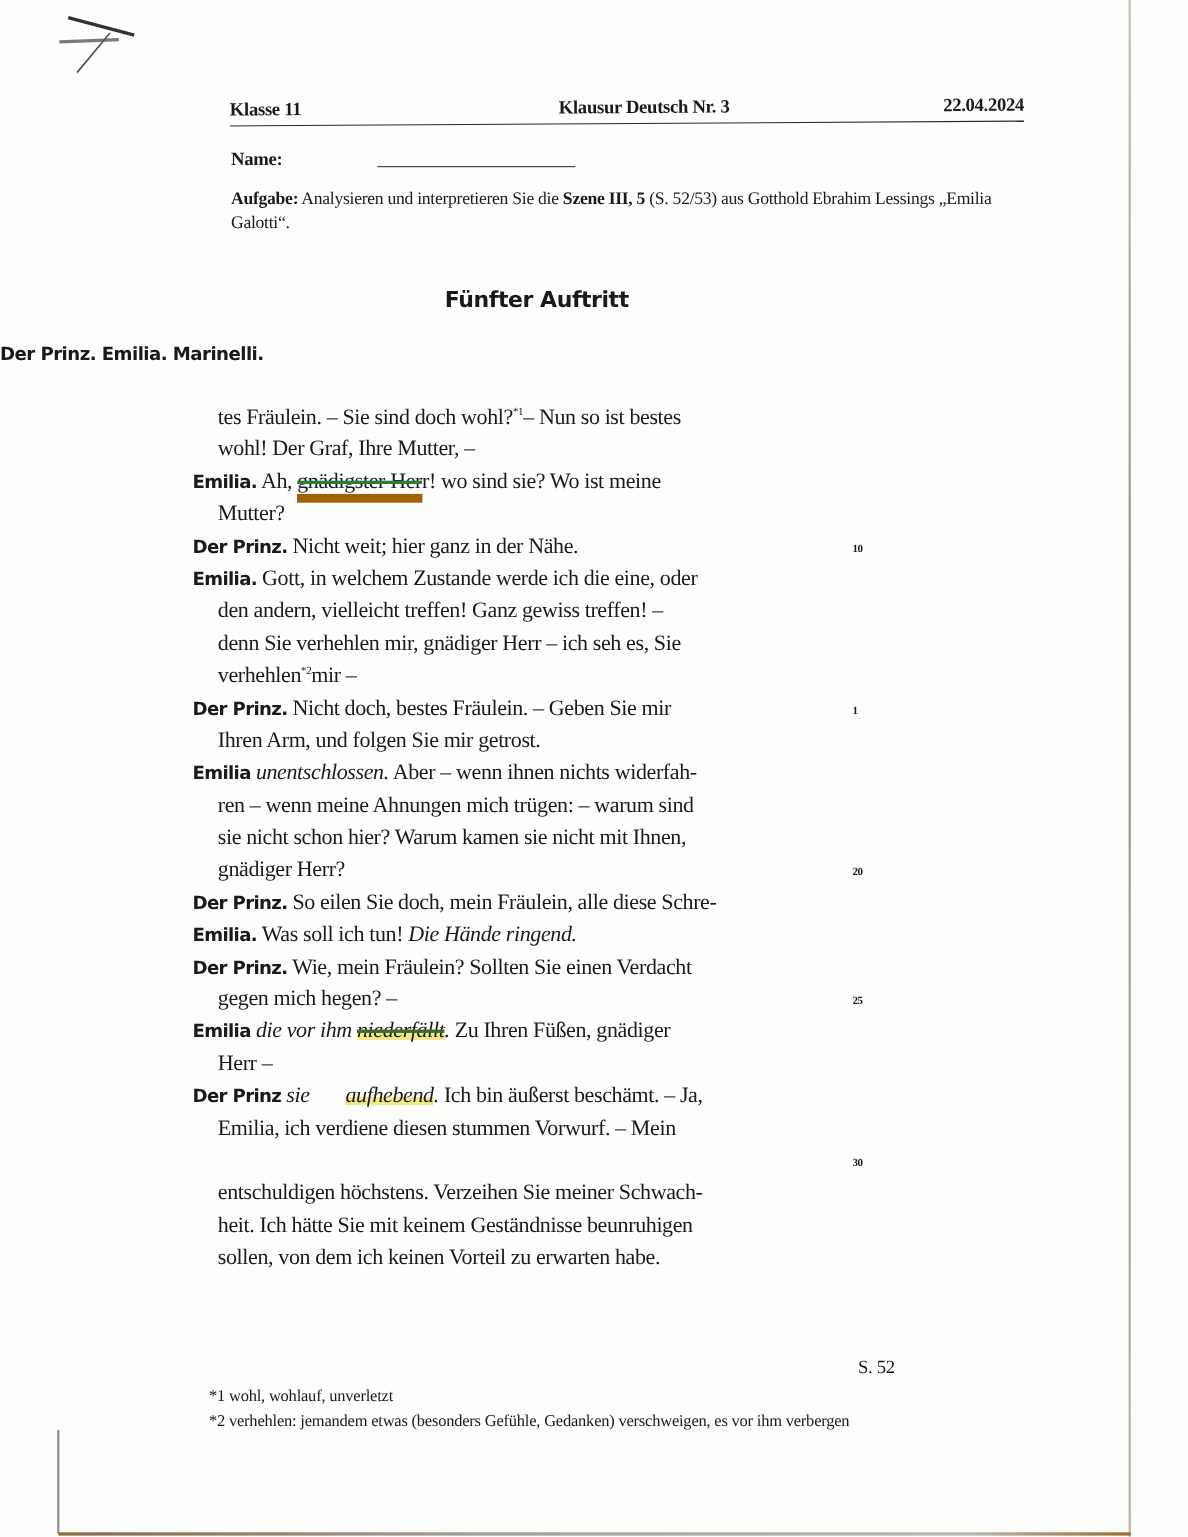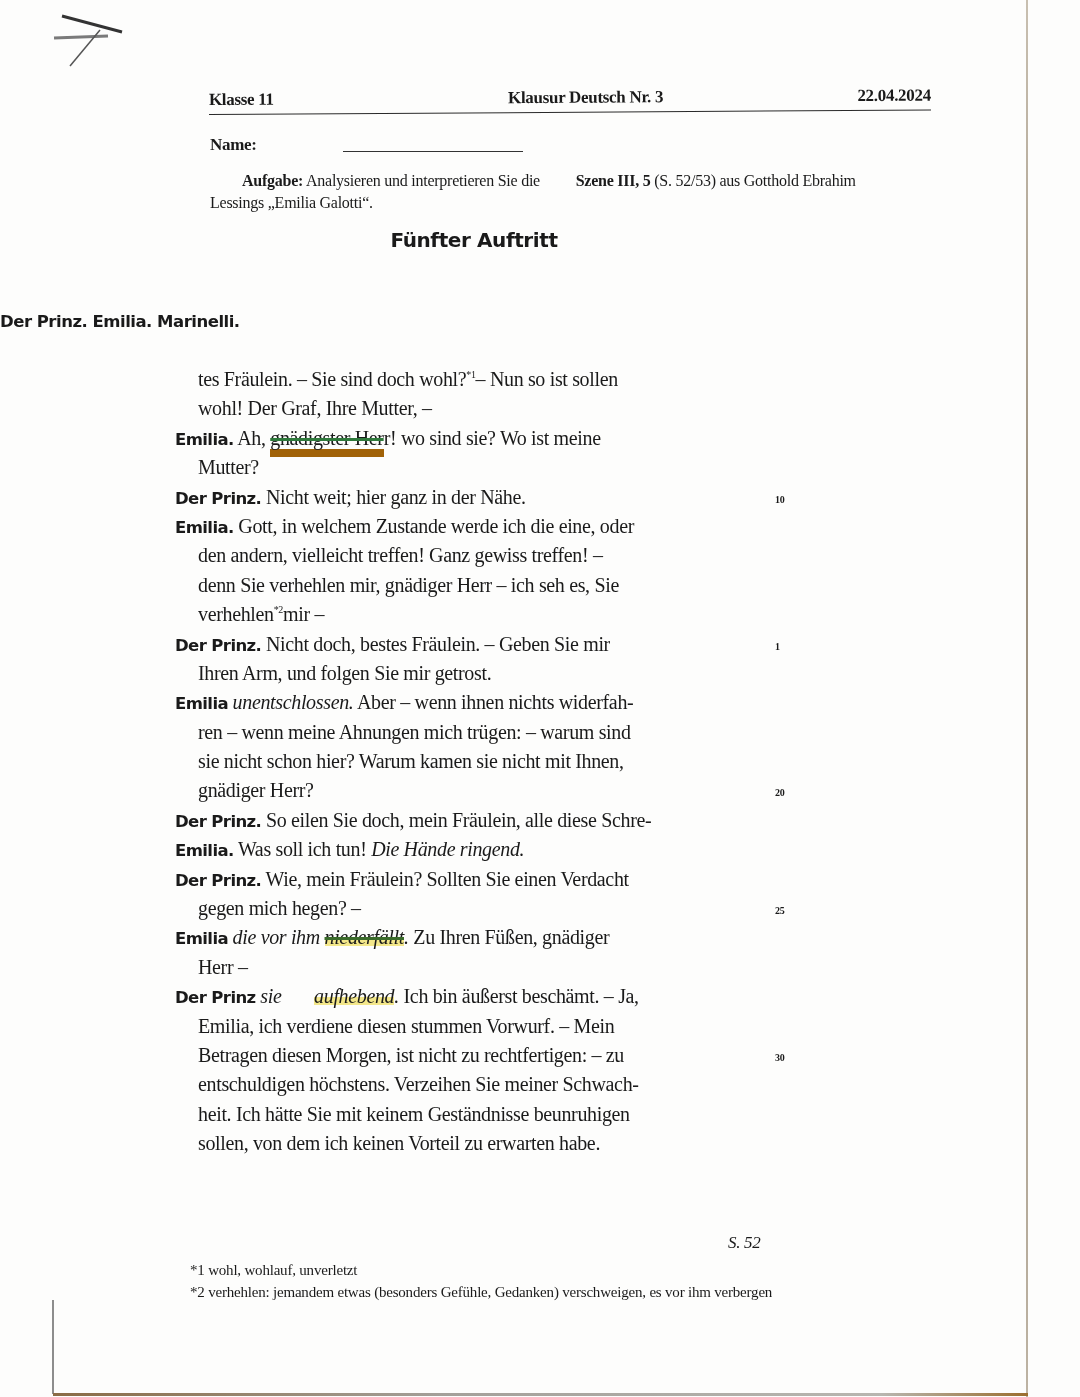--- a/index.html
+++ b/index.html
@@ -41,26 +41,26 @@
     }
     .name-line {
       display: inline-block; width: 180px; height: 1px; border-bottom: 1.3px solid #333;
       margin-left: 86px; position: relative; top: -3px;
     }
 
     .task {
       position: absolute; left: 210px; top: 170px; width: 700px;
       font-size: 16px; line-height: 22px; letter-spacing: -0.25px;
     }
-    .task b { font-weight: bold; margin-left: 32px; }
+    .task b { font-weight: bold; }
 
     .scene-title {
-      position: absolute; left: 0; width: 940px; top: 228px; text-align: center;
+      position: absolute; left: 0; width: 940px; top: 260px; text-align: center;
       font-family: "DejaVu Sans", sans-serif; font-weight: bold; font-size: 20px;
-      padding-left: 0; letter-spacing: -0.4px;
+      padding-left: 14px; letter-spacing: -0.4px;
     }
     .scene-title span { position: relative; left: 4px; }
     .cast {
       position: absolute; left: 0; width: 940px; top: 312px; text-align: left;
       font-family: "DejaVu Sans", sans-serif; font-weight: bold; font-size: 16.5px;
       letter-spacing: -0.5px;
     }
 
     .play {
       position: absolute; left: 175px; top: 365px; width: 620px;
@@ -84,22 +84,22 @@
       border-bottom: 8px solid #a16207;
     }
     .mark-yellow { background: linear-gradient(transparent 55%, #f3e78a 55%, #f3e78a 90%, transparent 90%); margin-left: 28px; }
     .mark-yellow-strike {
       background: linear-gradient(transparent 55%, #f3e78a 55%, #f3e78a 90%, transparent 90%);
       text-decoration: line-through; text-decoration-color: #3a6b2a; text-decoration-thickness: 2.5px;
     }
     sup.fn { font-size: 10px; vertical-align: super; line-height: 0; }
 
     .page-num {
-      position: absolute; left: 728px; top: 1233px;
-      font-size: 17px; letter-spacing: -0.3px; font-style: italic;
+      position: absolute; left: 780px; top: 1233px;
+      font-size: 17px; letter-spacing: -0.3px;
     }
     .footnotes {
       position: absolute; left: 190px; top: 1259px; width: 800px;
       font-size: 15px; line-height: 22px; letter-spacing: -0.2px;
     }
   </style>
 </head>
 <body>
 
 <div class="page-edge-right"></div>
@@ -124,21 +124,21 @@
 </div>
 
 <div class="task">
   <b>Aufgabe:</b><span> Analysieren und interpretieren Sie die </span><b>Szene III, 5</b><span> (S. 52/53) aus Gotthold Ebrahim Lessings „Emilia Galotti“.</span>
 </div>
 
 <div class="scene-title"><span>Fünfter Auftritt</span></div>
 <div class="cast">Der Prinz. Emilia. Marinelli.</div>
 
 <div class="play" id="play">
-    <div class="line indent"><span>tes Fräulein. – Sie sind doch wohl?</span><sup class="fn">*1</sup><span>– Nun so ist sollen</span></div>
+    <div class="line indent"><span>tes Fräulein. – Sie sind doch wohl?</span><sup class="fn">*1</sup><span>– Nun so ist bestes</span></div>
     <div class="line indent"><span>wohl! Der Graf, Ihre Mutter, –</span></div>
     <div class="line"><span class="speaker">Emilia.</span><span> Ah, </span><span class="mark-green-strike">gnädigster Her</span><span>r! wo sind sie? Wo ist meine</span></div>
     <div class="line indent"><span>Mutter?</span></div>
     <div class="line"><span class="speaker">Der Prinz.</span><span> Nicht weit; hier ganz in der Nähe.</span><span class="lineno">10</span></div>
     <div class="line"><span class="speaker">Emilia.</span><span> Gott, in welchem Zustande werde ich die eine, oder</span></div>
     <div class="line indent"><span>den andern, vielleicht treffen! Ganz gewiss treffen! –</span></div>
     <div class="line indent"><span>denn Sie verhehlen mir, gnädiger Herr – ich seh es, Sie</span></div>
     <div class="line indent"><span>verhehlen</span><sup class="fn">*2</sup><span>mir –</span></div>
     <div class="line"><span class="speaker">Der Prinz.</span><span> Nicht doch, bestes Fräulein. – Geben Sie mir</span><span class="lineno">1</span></div>
     <div class="line indent"><span>Ihren Arm, und folgen Sie mir getrost.</span></div>
@@ -147,21 +147,21 @@
     <div class="line indent"><span>sie nicht schon hier? Warum kamen sie nicht mit Ihnen,</span></div>
     <div class="line indent"><span>gnädiger Herr?</span><span class="lineno">20</span></div>
     <div class="line"><span class="speaker">Der Prinz.</span><span> So eilen Sie doch, mein Fräulein, alle diese Schre-</span></div>
     <div class="line"><span class="speaker">Emilia.</span><span> Was soll ich tun! </span><span class="stage">Die Hände ringend.</span></div>
     <div class="line"><span class="speaker">Der Prinz.</span><span> Wie, mein Fräulein? Sollten Sie einen Verdacht</span></div>
     <div class="line indent"><span>gegen mich hegen? –</span><span class="lineno">25</span></div>
     <div class="line"><span class="speaker">Emilia</span><span class="stage"> die vor ihm </span><span class="stage mark-yellow-strike">niederfällt</span><span class="stage">.</span><span> Zu Ihren Füßen, gnädiger</span></div>
     <div class="line indent"><span>Herr –</span></div>
     <div class="line"><span class="speaker">Der Prinz</span><span class="stage"> sie </span><span class="stage mark-yellow">aufhebend</span><span class="stage">.</span><span> Ich bin äußerst beschämt. – Ja,</span></div>
     <div class="line indent"><span>Emilia, ich verdiene diesen stummen Vorwurf. – Mein</span></div>
-    <div class="line indent"><span>Betragen diesen Morgen, ist nicht zu rechtfertigen: – zu</span><span class="lineno">30</span></div>
+    <div class="line indent"><span class="lineno">30</span></div>
     <div class="line indent"><span>entschuldigen höchstens. Verzeihen Sie meiner Schwach-</span></div>
     <div class="line indent"><span>heit. Ich hätte Sie mit keinem Geständnisse beunruhigen</span></div>
     <div class="line indent"><span>sollen, von dem ich keinen Vorteil zu erwarten habe.</span></div>
   </div>
 
 <div class="page-num">S. 52</div>
 
 <div class="footnotes">
   <div>*1 wohl, wohlauf, unverletzt</div>
   <div>*2 verhehlen: jemandem etwas (besonders Gefühle, Gedanken) verschweigen, es vor ihm verbergen</div>

